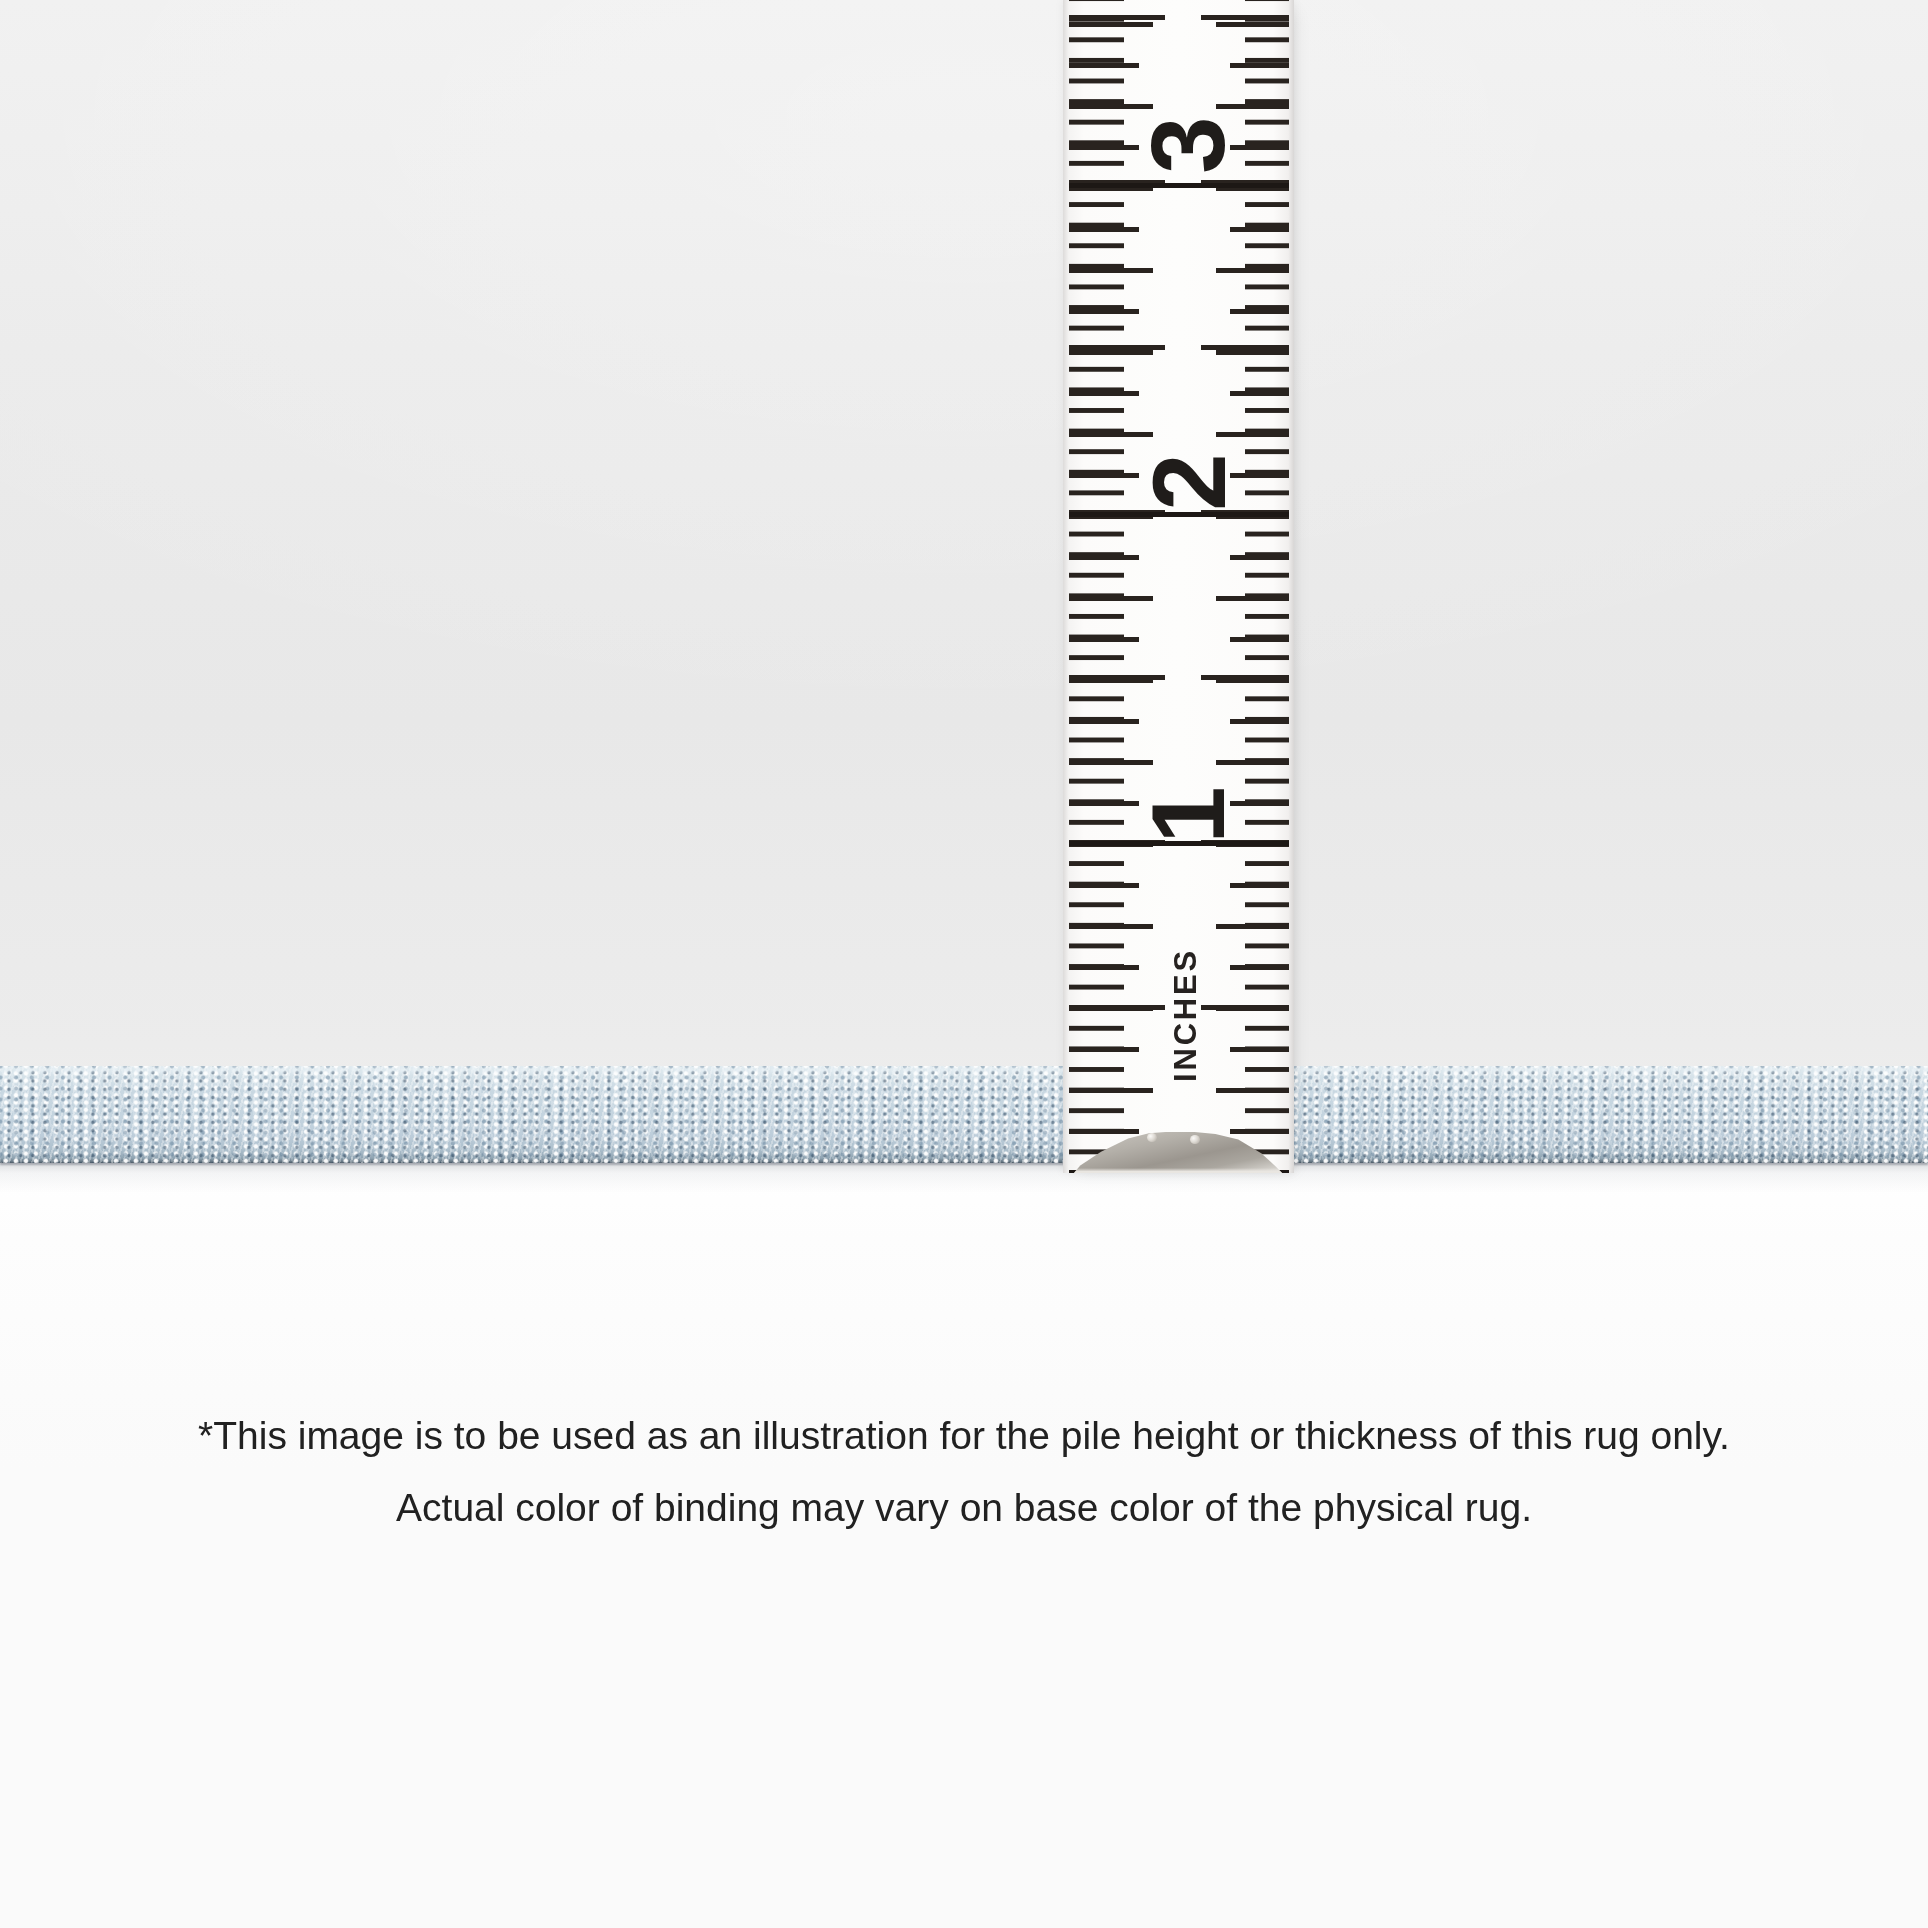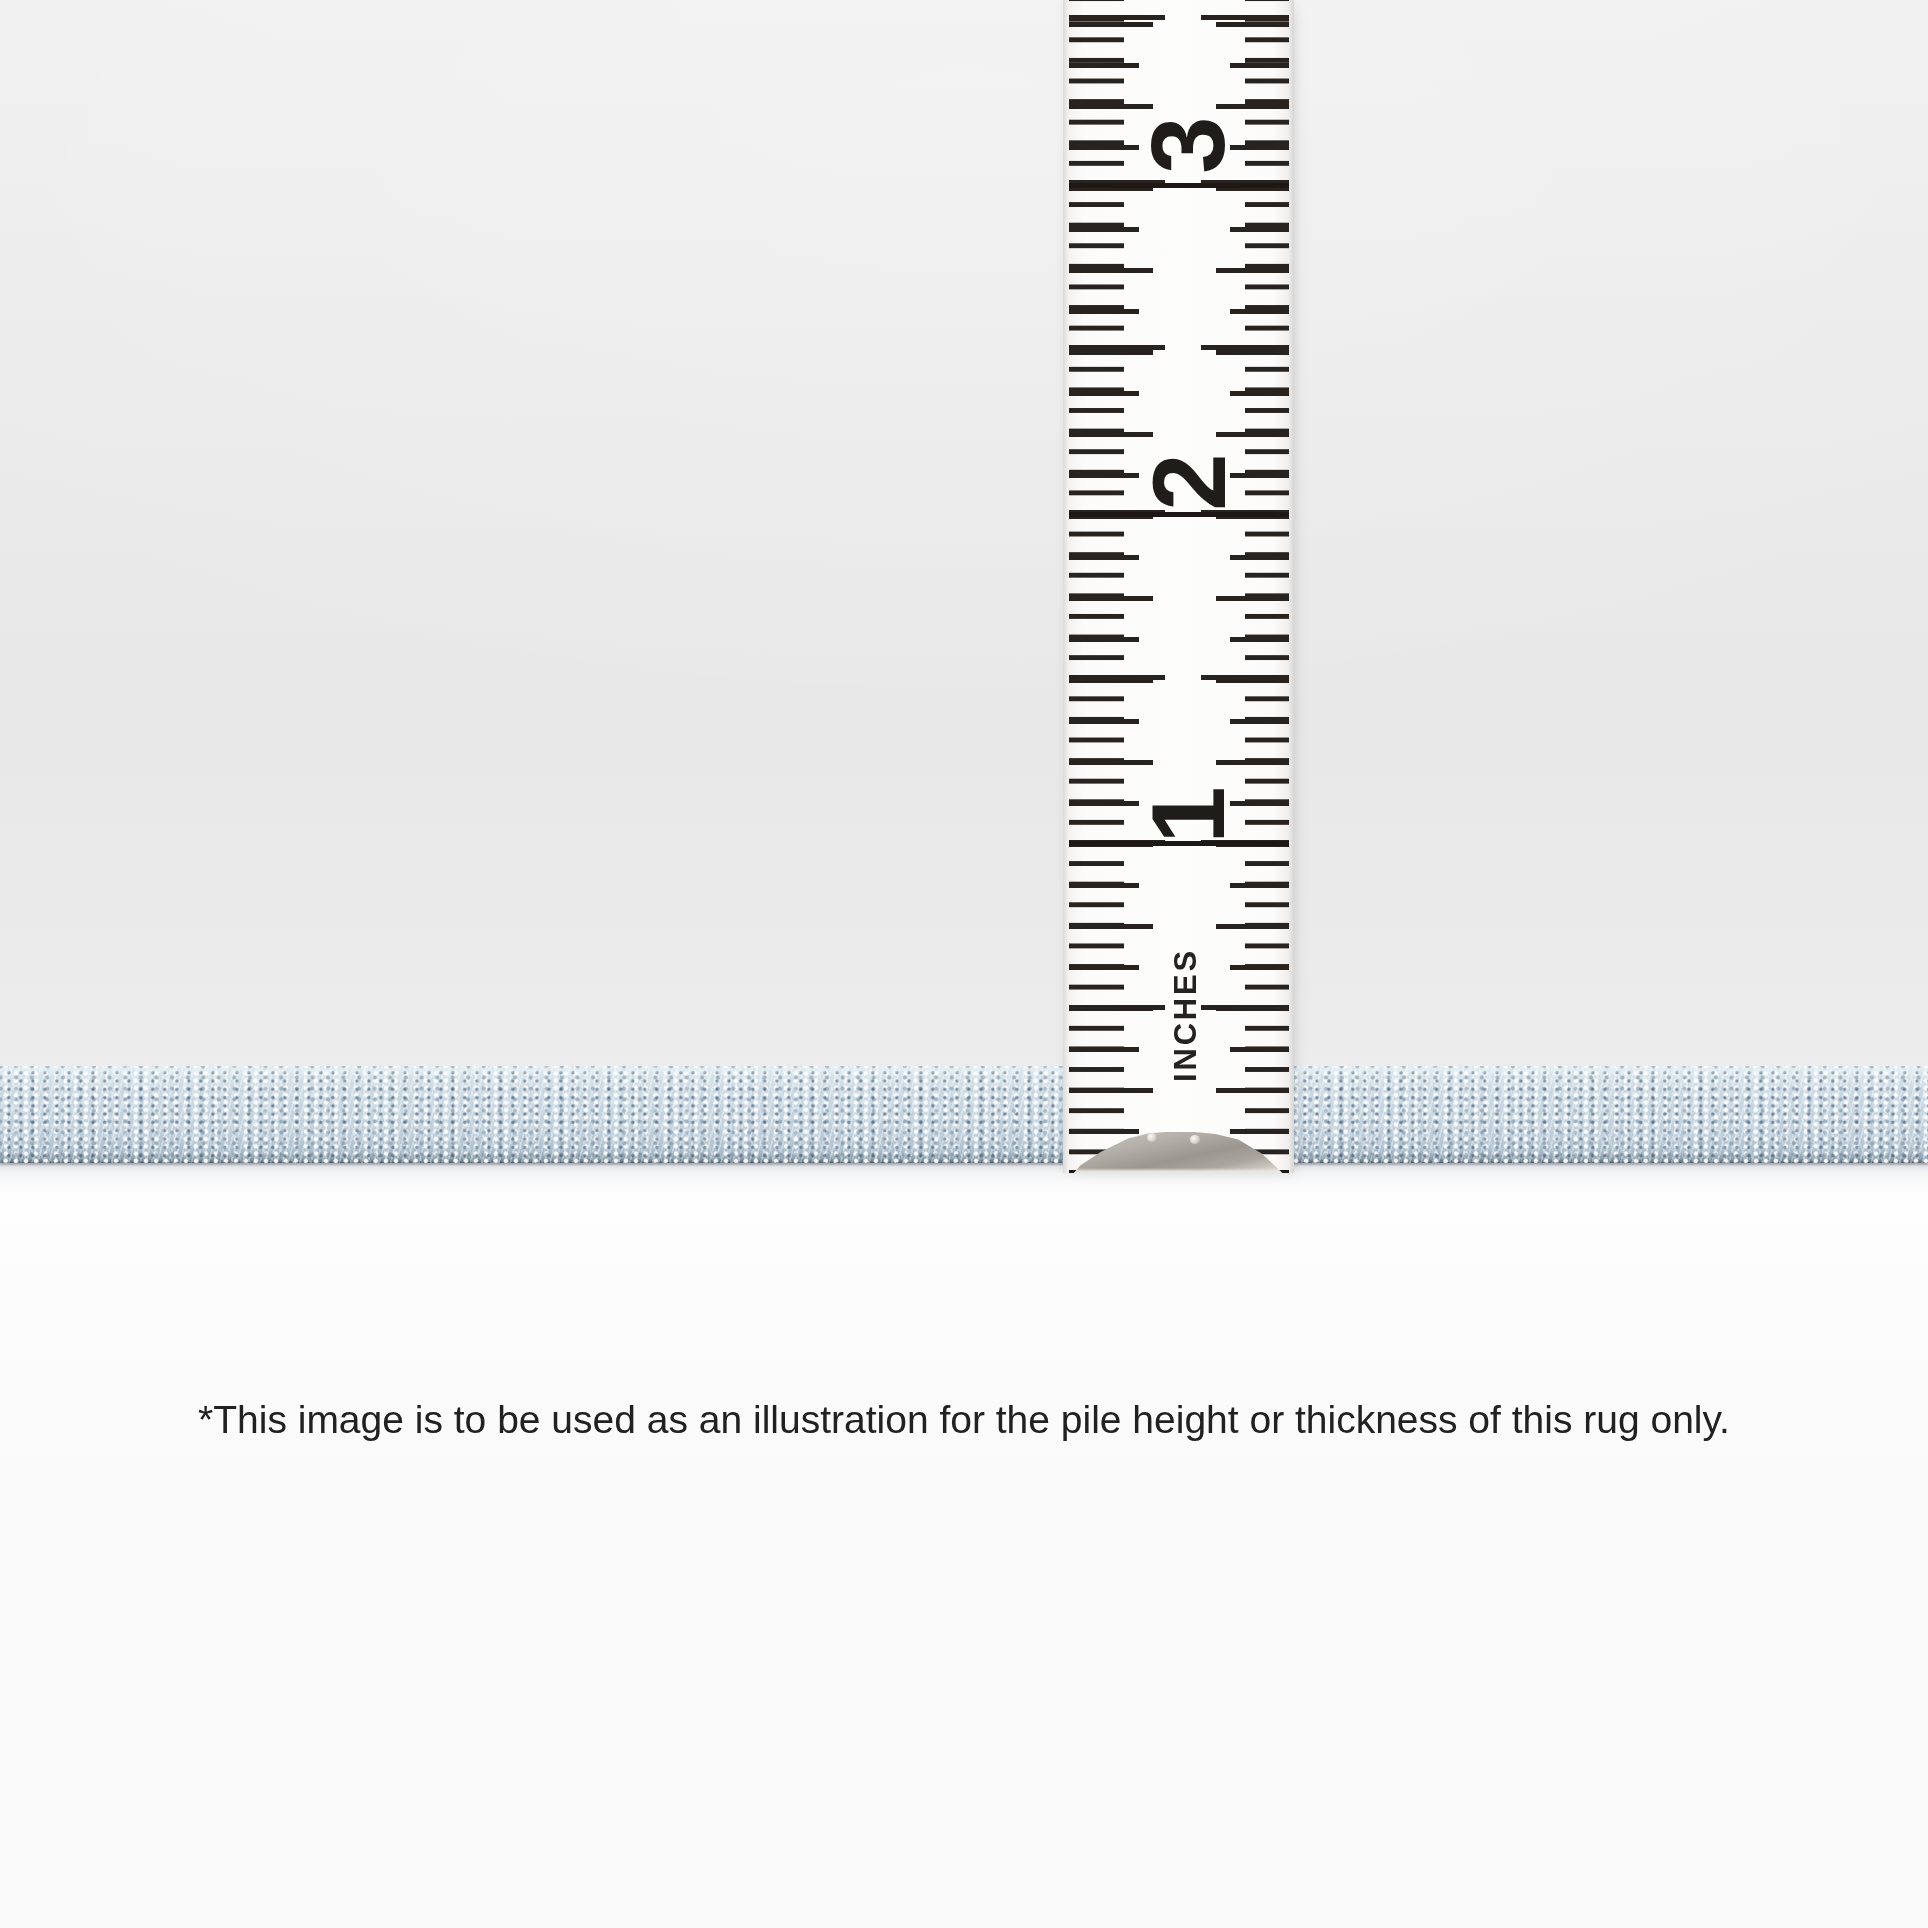--- a/index.html
+++ b/index.html
@@ -123,21 +123,21 @@
   }
   .rivet-1{left:73px; top:0.9px;}
   .rivet-2{left:116px; top:2.8px;}
 
   
   .caption{
     position:absolute; left:0; top:1392px; width:100%;
     text-align:center; color:#212121;
   }
   .caption p{
-    margin:0; font-size:39px; line-height:56px; font-weight:normal; letter-spacing:0;
+    margin:16px; font-size:39px; line-height:56px; font-weight:normal; letter-spacing:0;
   }
 </style>
 </head>
 <body>
 
 <div class="scene">
 
   <div class="wall"></div>
 
   <div class="floor"></div>
@@ -158,16 +158,17 @@
     <div class="unit">INCHES</div>
 
     <div class="endcap">
       <span class="rivet rivet-1"></span>
       <span class="rivet rivet-2"></span>
     </div>
   </div>
 
   <div class="caption">
     <p>*This image is to be used as an illustration for the pile height or thickness of this rug only.</p>
+    <p>Actual color of binding may vary on base color of the physical rug.</p>
   </div>
 
 </div>
 
 
 </body></html>

